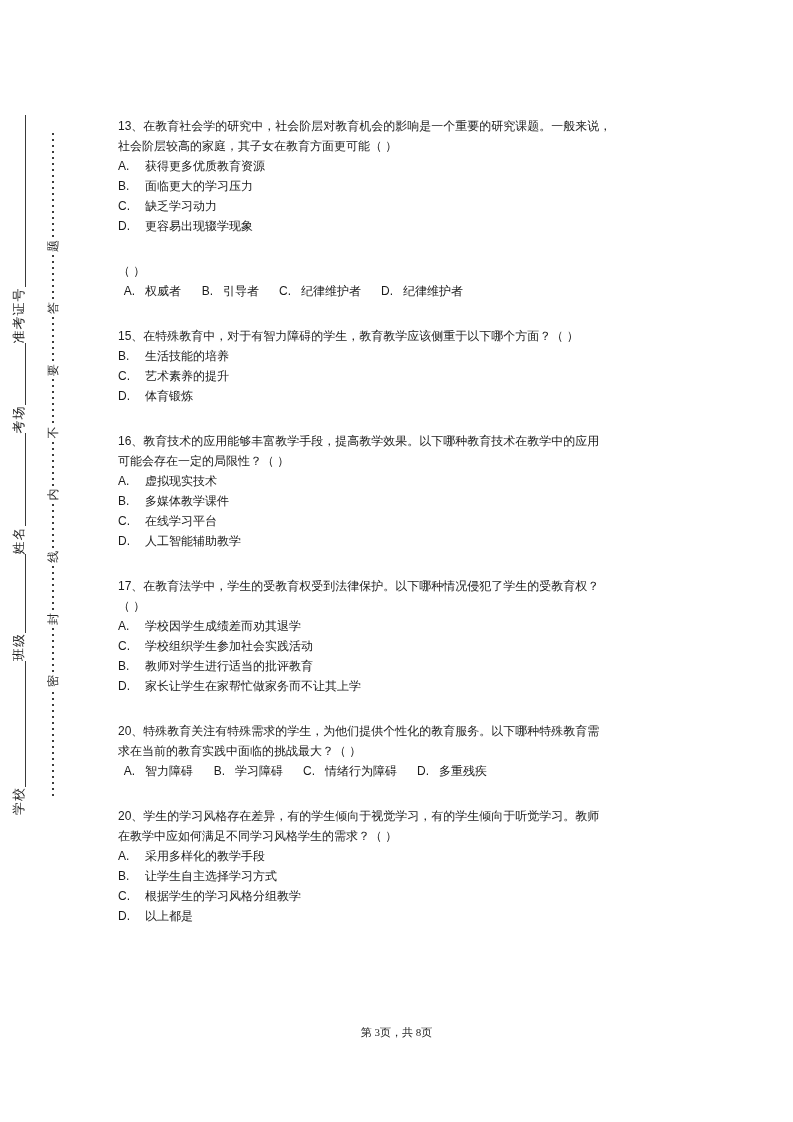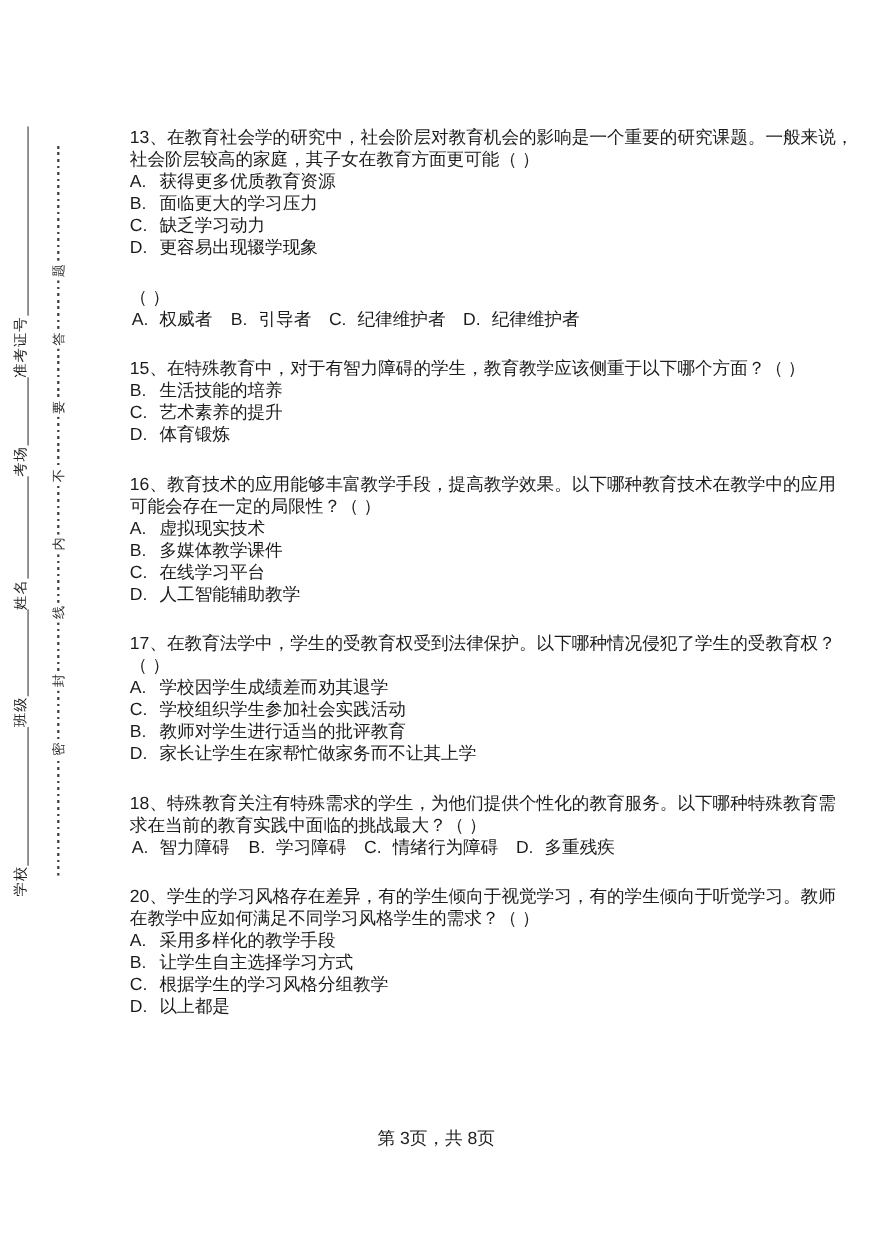--- a/index.html
+++ b/index.html
@@ -36,33 +36,33 @@
   }
   .seal-char{flex:0 0 auto;padding:0 2px;}
   .dots{
     height:2.5px;flex-grow:50;margin:0 1px;
     background:repeating-linear-gradient(to right,#3c3c3c 0 2.4px,transparent 2.4px 6px);
   }
   .dots.end{flex-grow:120;}
   
   .content{
     position:absolute;left:118px;top:116px;width:560px;
-    font-size:16px;line-height:20px;color:#1b1b1b;
+    font-size:12px;line-height:20px;color:#1b1b1b;
   }
   .question{margin-bottom:25px;}
   .stem-line{white-space:nowrap;}
   .options.block .option{white-space:nowrap;}
   .options.inline{display:flex;gap:15px;}
   .options.inline .option{white-space:nowrap;flex:0 0 auto;text-align:right;}
   .opt-label{display:inline-block;min-width:17px;margin-right:10px;}
   
   .footer{
     position:absolute;left:0;right:0;top:1025px;
-    text-align:center;font-size:16px;
-    font-family:Liberation Sans, sans-serif;color:#222;
+    text-align:center;font-size:11px;
+    font-family:Liberation Serif, serif;color:#222;
   }
 </style>
 </head>
 <body>
 
 <div class="page">
 
   <div class="side-labels">
     <span class="fld-label">学校</span>
       <span class="blank b1"></span>
@@ -138,21 +138,21 @@
         <div class="stem-line">17、在教育法学中，学生的受教育权受到法律保护。以下哪种情况侵犯了学生的受教育权？</div>
         <div class="stem-line">（ ）</div>
         <div class="options block">
           <div class="option"><span class="opt-label">A.</span><span class="opt-text">学校因学生成绩差而劝其退学</span></div>
           <div class="option"><span class="opt-label">C.</span><span class="opt-text">学校组织学生参加社会实践活动</span></div>
           <div class="option"><span class="opt-label">B.</span><span class="opt-text">教师对学生进行适当的批评教育</span></div>
           <div class="option"><span class="opt-label">D.</span><span class="opt-text">家长让学生在家帮忙做家务而不让其上学</span></div>
         </div>
       </div>
       <div class="question">
-        <div class="stem-line">18、特殊教育关注有特殊需求的学生，为他们提供个性化的教育服务。以下哪种特殊教育需</div>
+        <div class="stem-line">20、特殊教育关注有特殊需求的学生，为他们提供个性化的教育服务。以下哪种特殊教育需</div>
         <div class="stem-line">求在当前的教育实践中面临的挑战最大？（ ）</div>
         <div class="options inline">
           <div class="option"><span class="opt-label">A.</span><span class="opt-text">智力障碍</span></div>
           <div class="option"><span class="opt-label">B.</span><span class="opt-text">学习障碍</span></div>
           <div class="option"><span class="opt-label">C.</span><span class="opt-text">情绪行为障碍</span></div>
           <div class="option"><span class="opt-label">D.</span><span class="opt-text">多重残疾</span></div>
         </div>
       </div>
       <div class="question">
         <div class="stem-line">20、学生的学习风格存在差异，有的学生倾向于视觉学习，有的学生倾向于听觉学习。教师</div>

